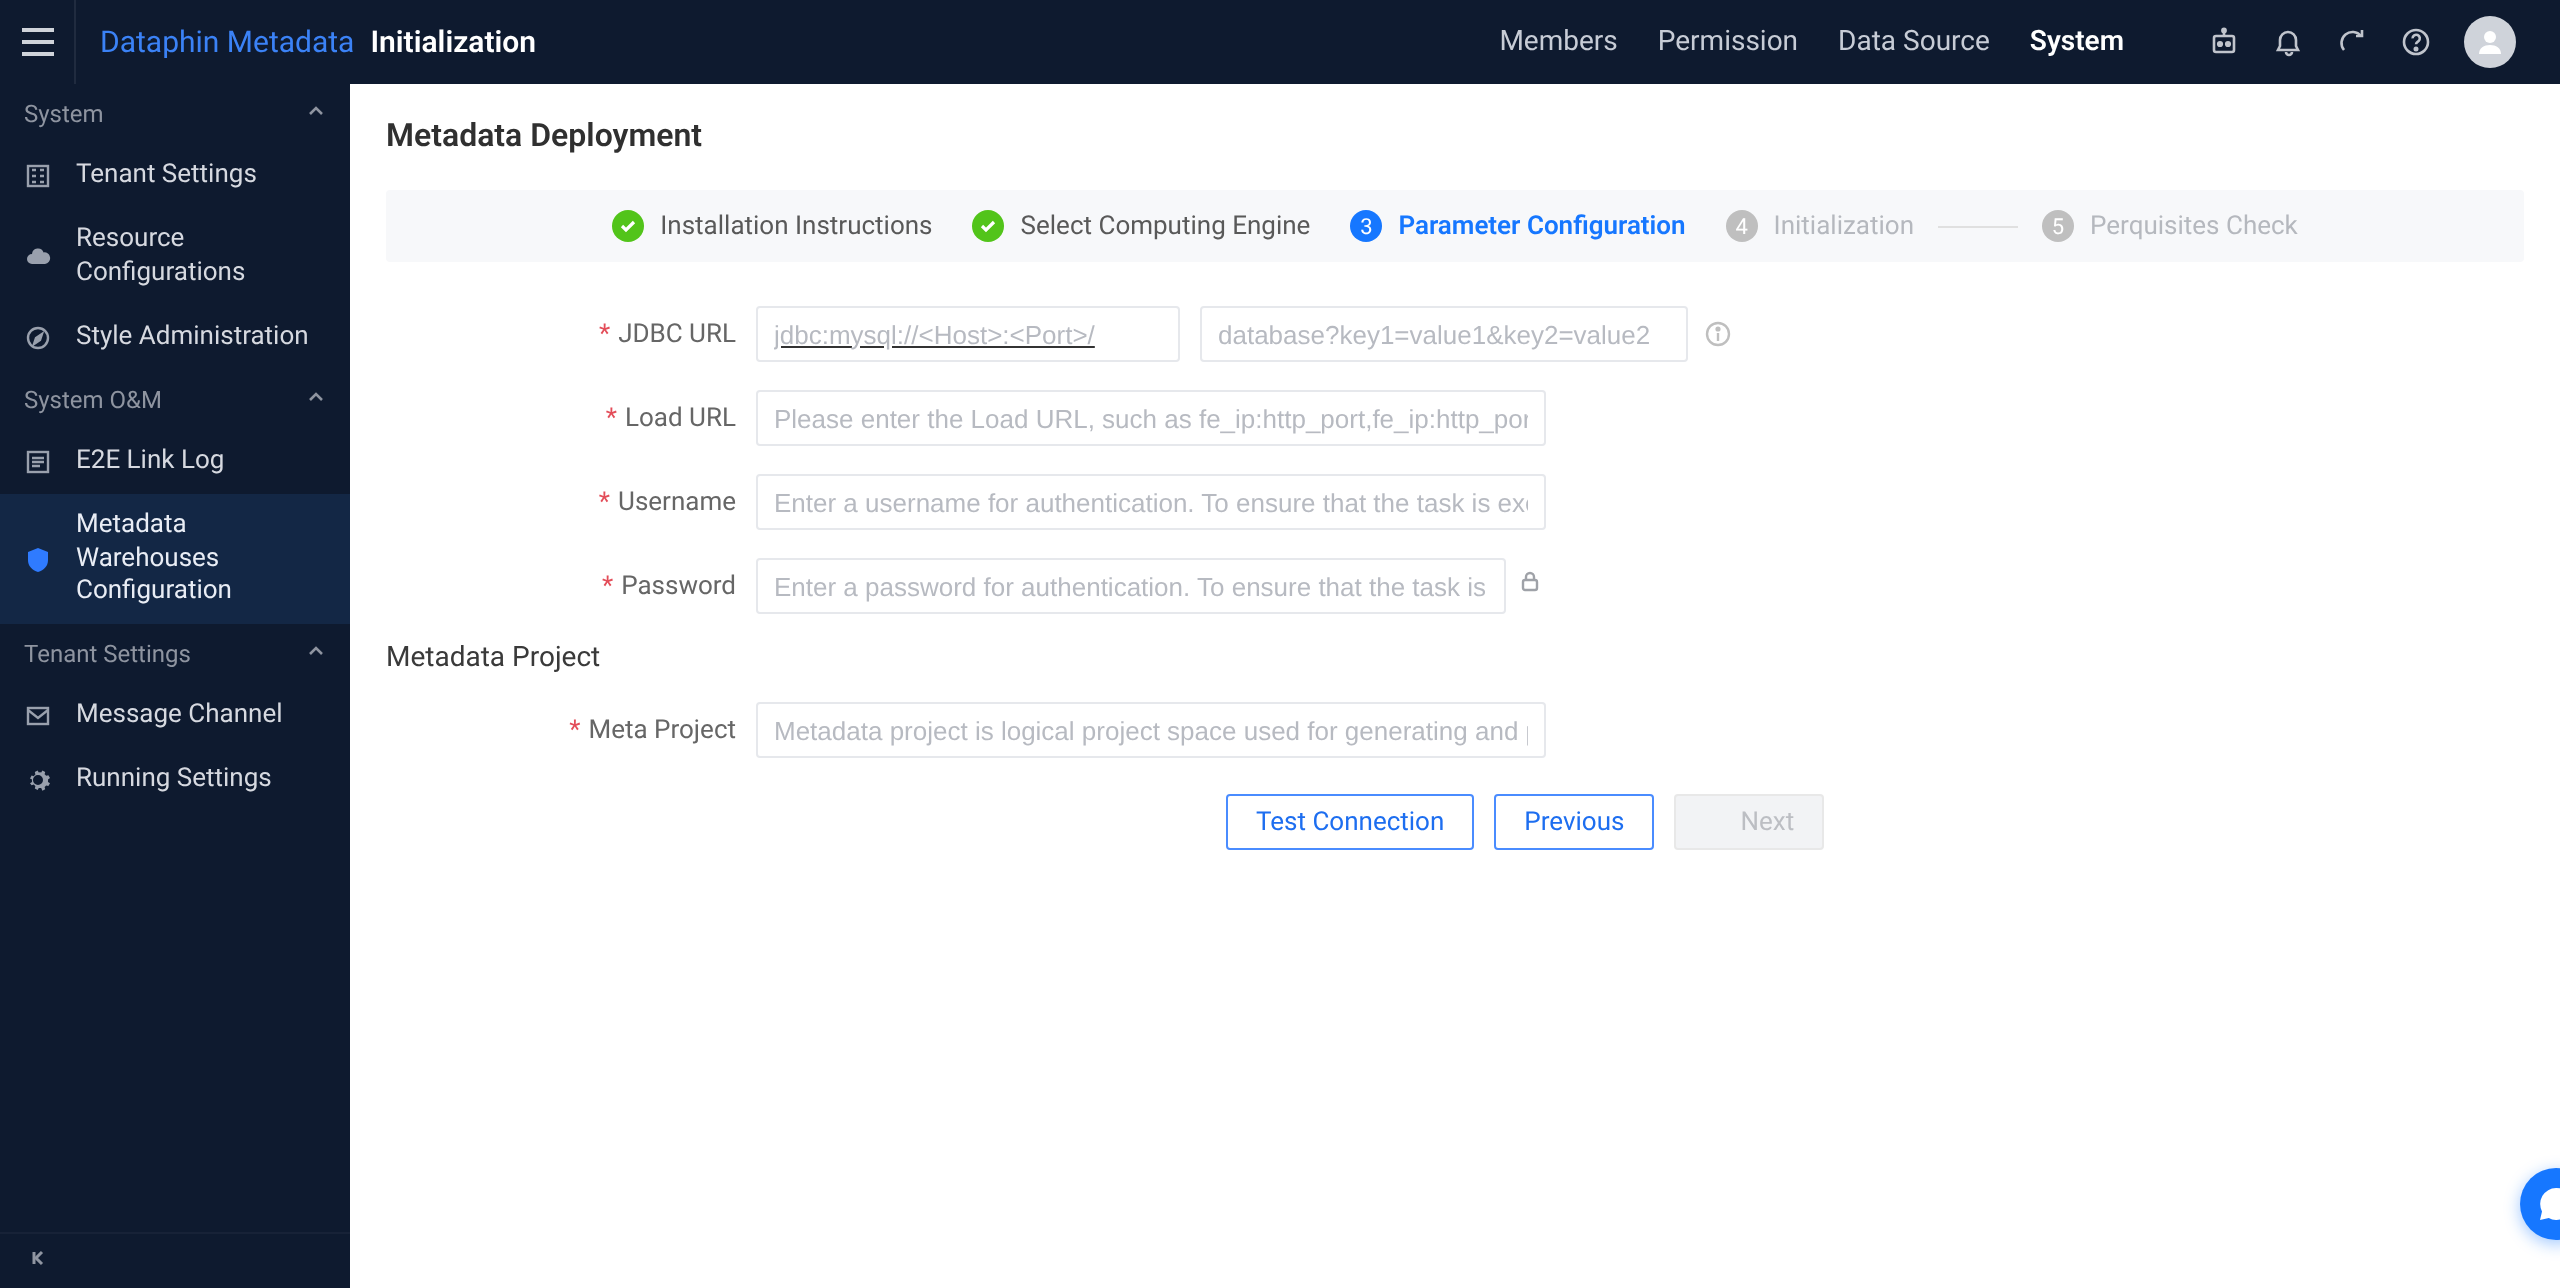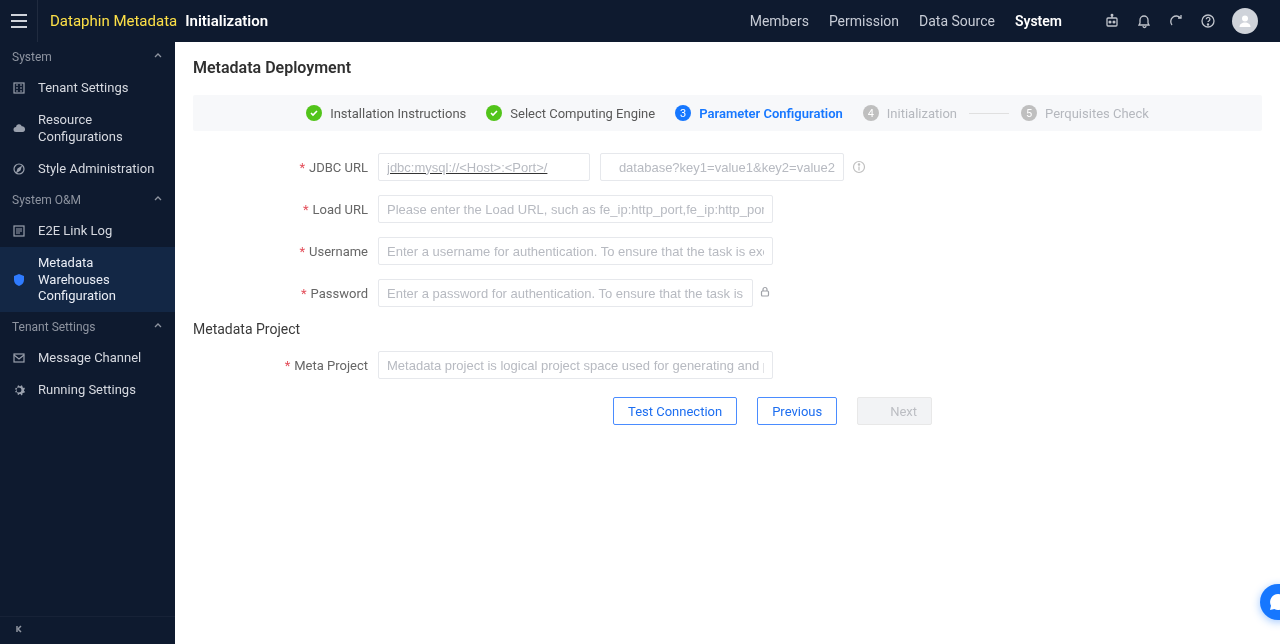--- a/index.html
+++ b/index.html
@@ -2,21 +2,21 @@
 <html><head>
 <meta charset="utf-8">
 <style>
   * { box-sizing: border-box; margin: 0; padding: 0; }
   html, body { width: 1280px; height: 644px; font-family: -apple-system, BlinkMacSystemFont, "Segoe UI", Roboto, "Helvetica Neue", Arial, sans-serif; font-size: 13px; color: #595959; overflow: hidden; background:#fff;}
   
   .topbar { height: 42px; background: #0e1a2f; display: flex; align-items: center; color: #fff; }
   .hamburger-cell { width: 38px; height: 42px; display:flex; align-items:center; justify-content:center; border-right:1px solid rgba(255,255,255,0.08);}
   .hamburger-icon svg{ display:block;}
   .brand { display:flex; align-items:baseline; gap:8px; padding-left:12px;}
-  .brand .light { color:#fde047; font-size:15px; }
+  .brand .light { color:#3b82f6; font-size:15px; }
   .brand .bold { color:#fff; font-weight:600; font-size:15px;}
   .topnav { margin-left:auto; display:flex; align-items:center; gap:20px; padding-right:8px; height:100%;}
   .topnav-item { color:#c7ccd6; font-size:14px; height:50px; display:flex; align-items:center; cursor:pointer; position:relative;}
   .topnav-item.active { color:#fff; font-weight:600;}
   .topnav-item.active::after{ content:""; position:absolute; bottom:0; left:0; right:0; height:3px; background:#1677ff;}
   .topicons { display:flex; align-items:center; gap:16px; padding:0 14px 0 22px;}
   .topicons .ticon { color:#c0c4cc; cursor:pointer; display:flex; align-items:center;}
   .avatar { width:26px; height:26px; border-radius:50%; background:#cfd3da; display:flex; align-items:center; justify-content:center; }
   .avatar svg{ fill:#fff;}
   
@@ -48,21 +48,21 @@
   
   .form-area{ padding:22px 0 0 0;}
   .form-row{ display:flex; align-items:center; margin-bottom:14px;}
   .form-label{ width:185px; text-align:right; padding-right:10px; font-size:13px; color:#666; display:flex; justify-content:flex-end; align-items:center; gap:4px;}
   .req{ color:#e34d59;}
   .input{ height:28px; border:1px solid #e6e8ec; border-radius:2px; padding:0 8px; font-size:13px; color:#333; background:#fff;}
   .input::placeholder{ color:#b7bac1;}
   .info-icon{ color:#bfbfbf; margin-left:8px; display:flex;}
   .pw-wrap{ position:relative;}
   .section-title{ font-size:14px; color:#3a3a3a; margin:10px 0 14px 0;}
-  .btn-row{ display:flex; gap:20px; margin-top:18px; margin-left:420px;}
+  .btn-row{ display:flex; gap:10px; margin-top:18px; margin-left:420px;}
   .btn{ height:28px; padding:0 14px; border-radius:2px; font-size:13px; cursor:pointer; display:flex; align-items:center;}
   .btn-outline{ border:1px solid #4a8cff; color:#1d6ef0; background:#fff;}
   .btn-disabled{ border:1px solid #e8e8e8; background:#f2f3f5; color:#bcbec3; cursor:not-allowed;padding-left:32px;}
   
   .help-bubble{ position:absolute; right:-16px; bottom:24px; width:36px; height:36px; border-radius:50%; background:#1677ff; box-shadow:0 2px 8px rgba(22,119,255,0.4); display:flex; align-items:center; justify-content:center;}
   .help-bubble svg{ fill:#fff;}
 </style>
 </head>
 <body>
 
@@ -271,21 +271,21 @@
     </div>
 
     <div class="form-area">
       <div class="form-row">
         <div class="form-label">
             <span class="req">*</span>
             <span>JDBC URL</span>
           </div>
         <input class="input" style="width: 212px; text-decoration: underline;" placeholder="jdbc:mysql://&lt;Host&gt;:&lt;Port&gt;/">
         <div style="width:10px;"></div>
-        <input class="input" style="width: 244px; text-align: right;" placeholder="database?key1=value1&amp;key2=value2">
+        <input class="input" style="width: 244px;" placeholder="database?key1=value1&amp;key2=value2">
         <span class="info-icon">
           <svg width="14" height="14" viewBox="0 0 14 14" fill="none" stroke="#bfbfbf" stroke-width="1.2">
               <circle cx="7" cy="7" r="5.5"></circle>
               <circle cx="7" cy="4.5" r="0.7" fill="#bfbfbf"></circle>
               <path d="M7 6.5v4"></path>
             </svg>
         </span>
       </div>
 
       <div class="form-row">

